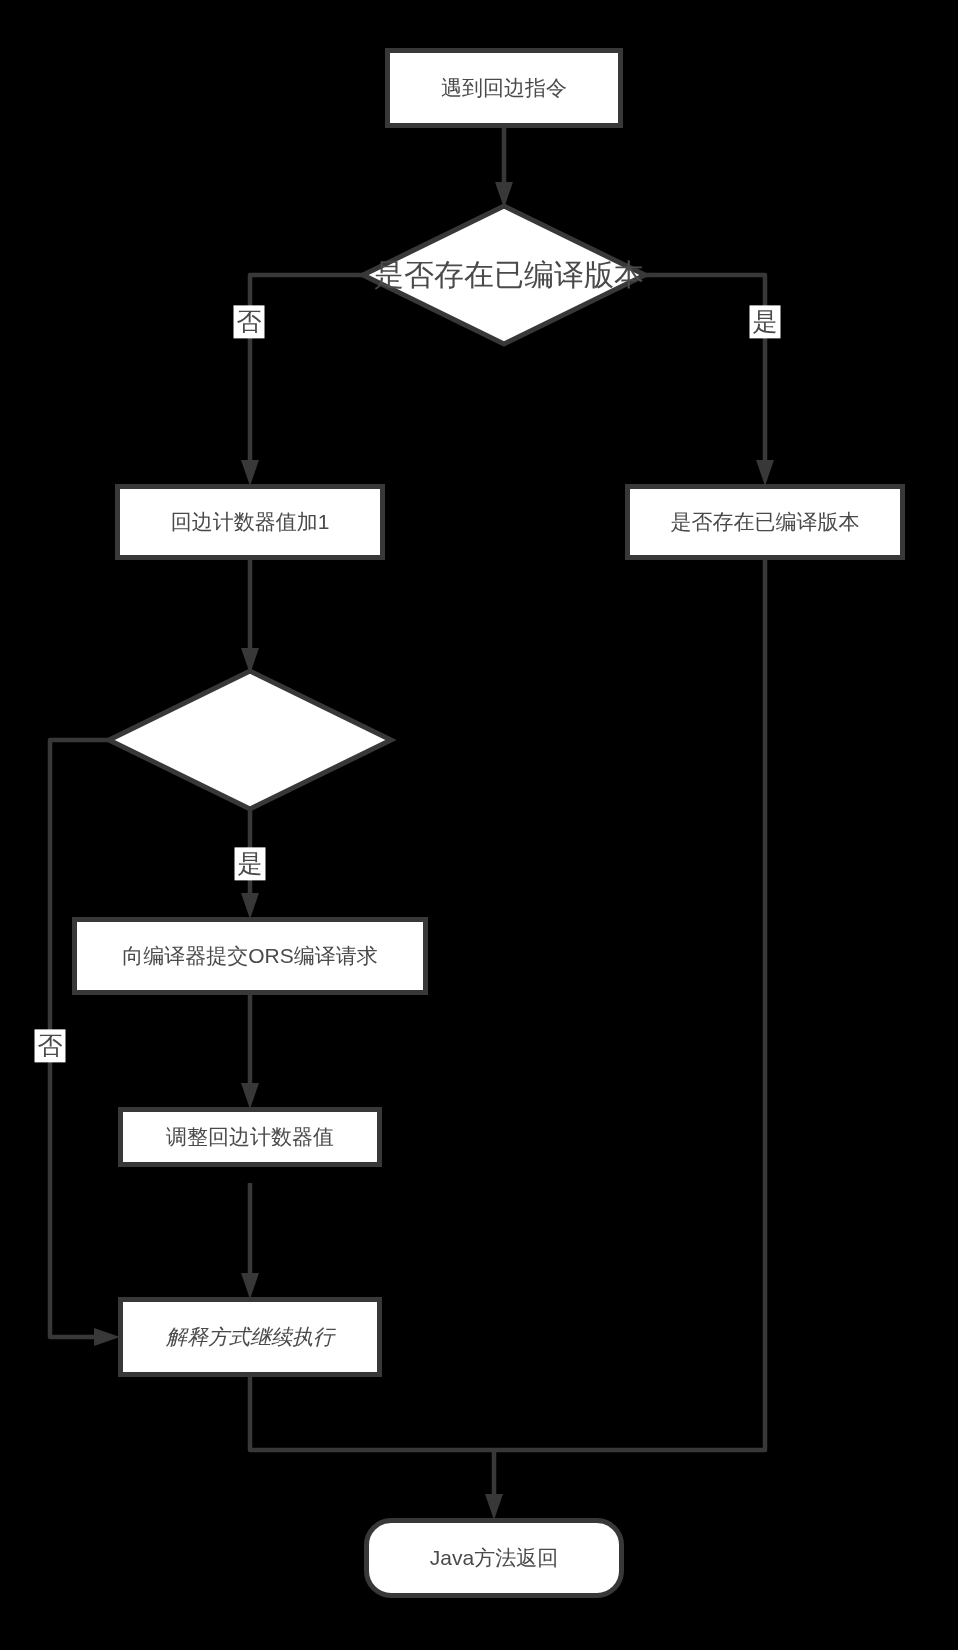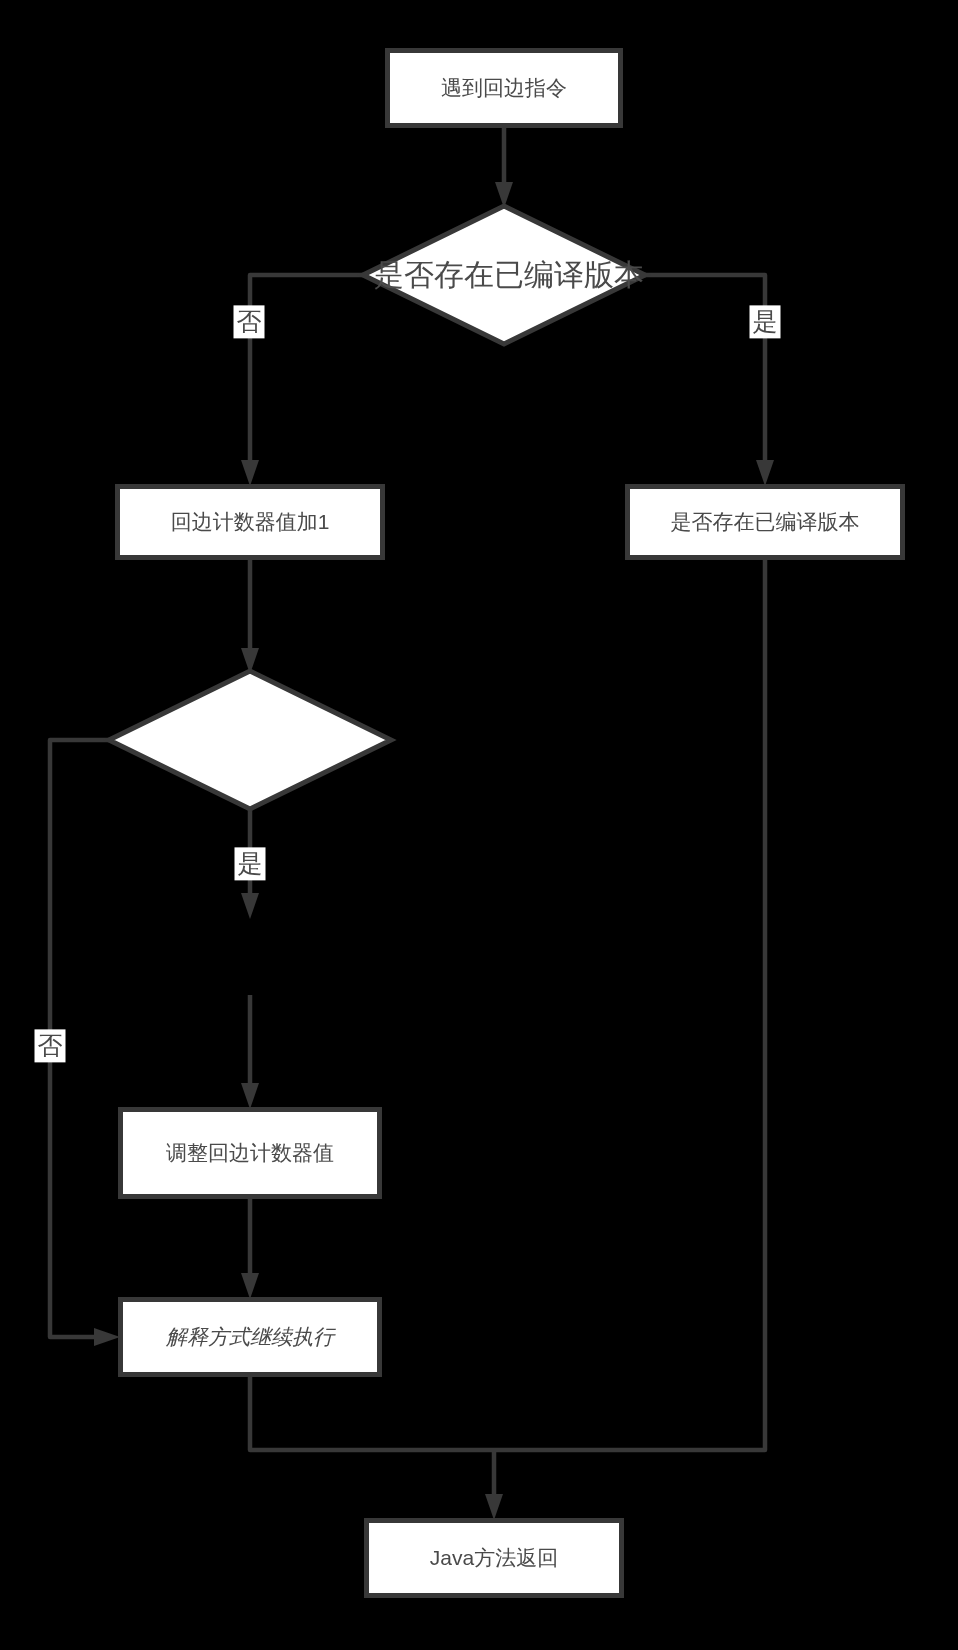--- a/index.html
+++ b/index.html
@@ -105,30 +105,33 @@
   </div>
 
   <div class="node" style="left:115px; top:484px; width:270px; height:76px;text-align:right;">
     <span>回边计数器值加1</span>
   </div>
 
   <div class="node" style="left:625px; top:484px; width:280px; height:76px;">
     <span>是否存在已编译版本</span>
   </div>
 
+  <div class="node" style="left:72px; top:917px; width:356px; height:78px;">
+    <span>向编译器提交ORS编译请求</span>
+  </div>
 
-  <div class="node" style="left:118px; top:1107px; width:264px; height:92px;font-family:Liberation Serif, serif;">
+  <div class="node" style="left:118px; top:1107px; width:264px; height:60px;font-family:Liberation Serif, serif;">
     <span>调整回边计数器值</span>
   </div>
 
   <div class="node" style="left:118px; top:1297px; width:264px; height:80px;font-style:italic;">
     <span>解释方式继续执行</span>
   </div>
 
-  <div class="node" style="left:364px; top:1518px; width:260px; height:80px;">
+  <div class="node" style="left:364px; top:1518px; width:260px; height:80px;border-radius:27px;">
     <span>Java方法返回</span>
   </div>
 
   <div class="diamond-text single" style="left:364px; top:256px; width:280px;">是否存在已编译版本</div>
 
 
   <div class="edge-label" style="left:249px; top:322px;">否</div>
 
   <div class="edge-label" style="left:765px; top:322px;">是</div>
 

